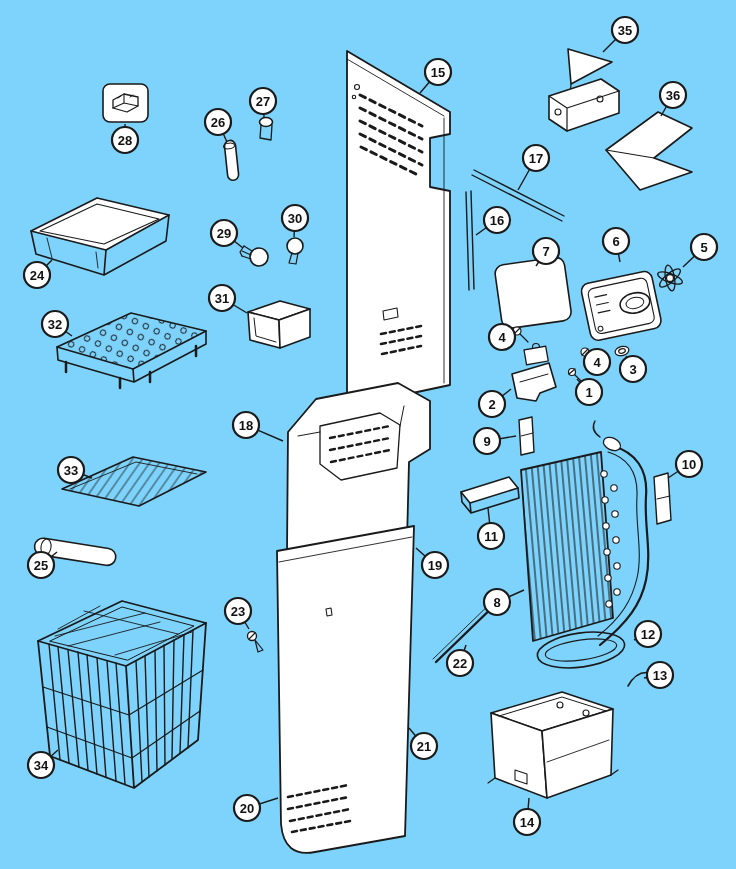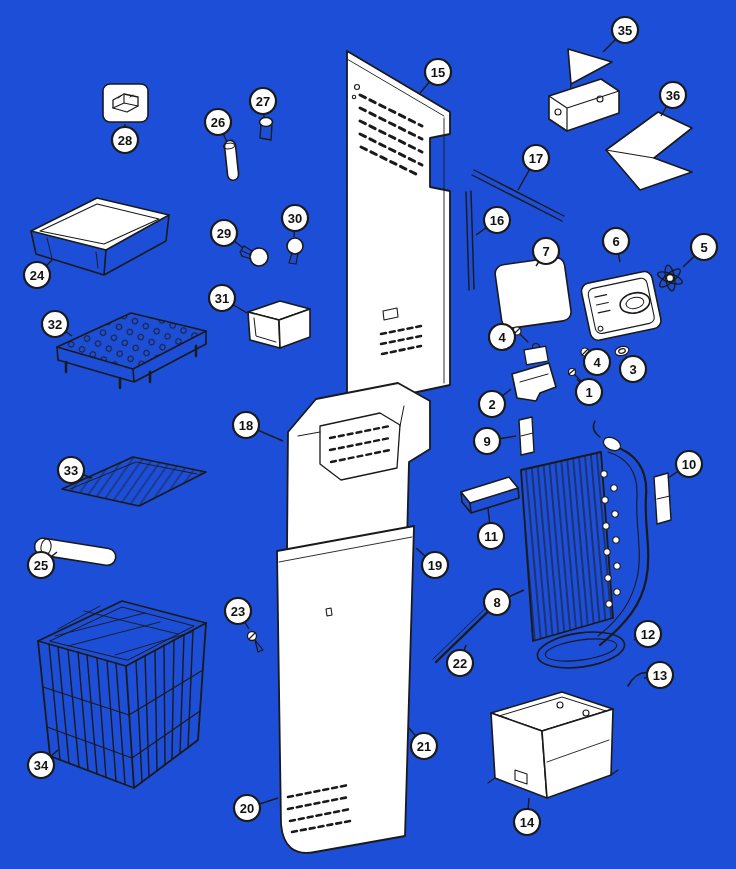--- a/index.html
+++ b/index.html
@@ -1,17 +1,17 @@
 <!DOCTYPE html>
 <html><head>
 <meta charset="utf-8">
 <title>Parts Diagram</title>
 <style>
   html,body{margin:0;padding:0;background:#ffffff;}
-  .page{position:relative;width:736px;height:869px;background:#1d4ed8;overflow:hidden;
+  .page{position:relative;width:736px;height:869px;background:#7dd3fc;overflow:hidden;
         font-family:"Liberation Sans","DejaVu Sans",sans-serif;}
   svg{display:block;}
   .callout-num{font:700 13px "Liberation Sans","DejaVu Sans",sans-serif;fill:#111111;
                text-anchor:middle;dominant-baseline:central;}
 </style>
 </head>
 <body>
 
 <div class="page">
 <svg id="diagram-svg" width="736" height="869" viewBox="0 0 736 869">

